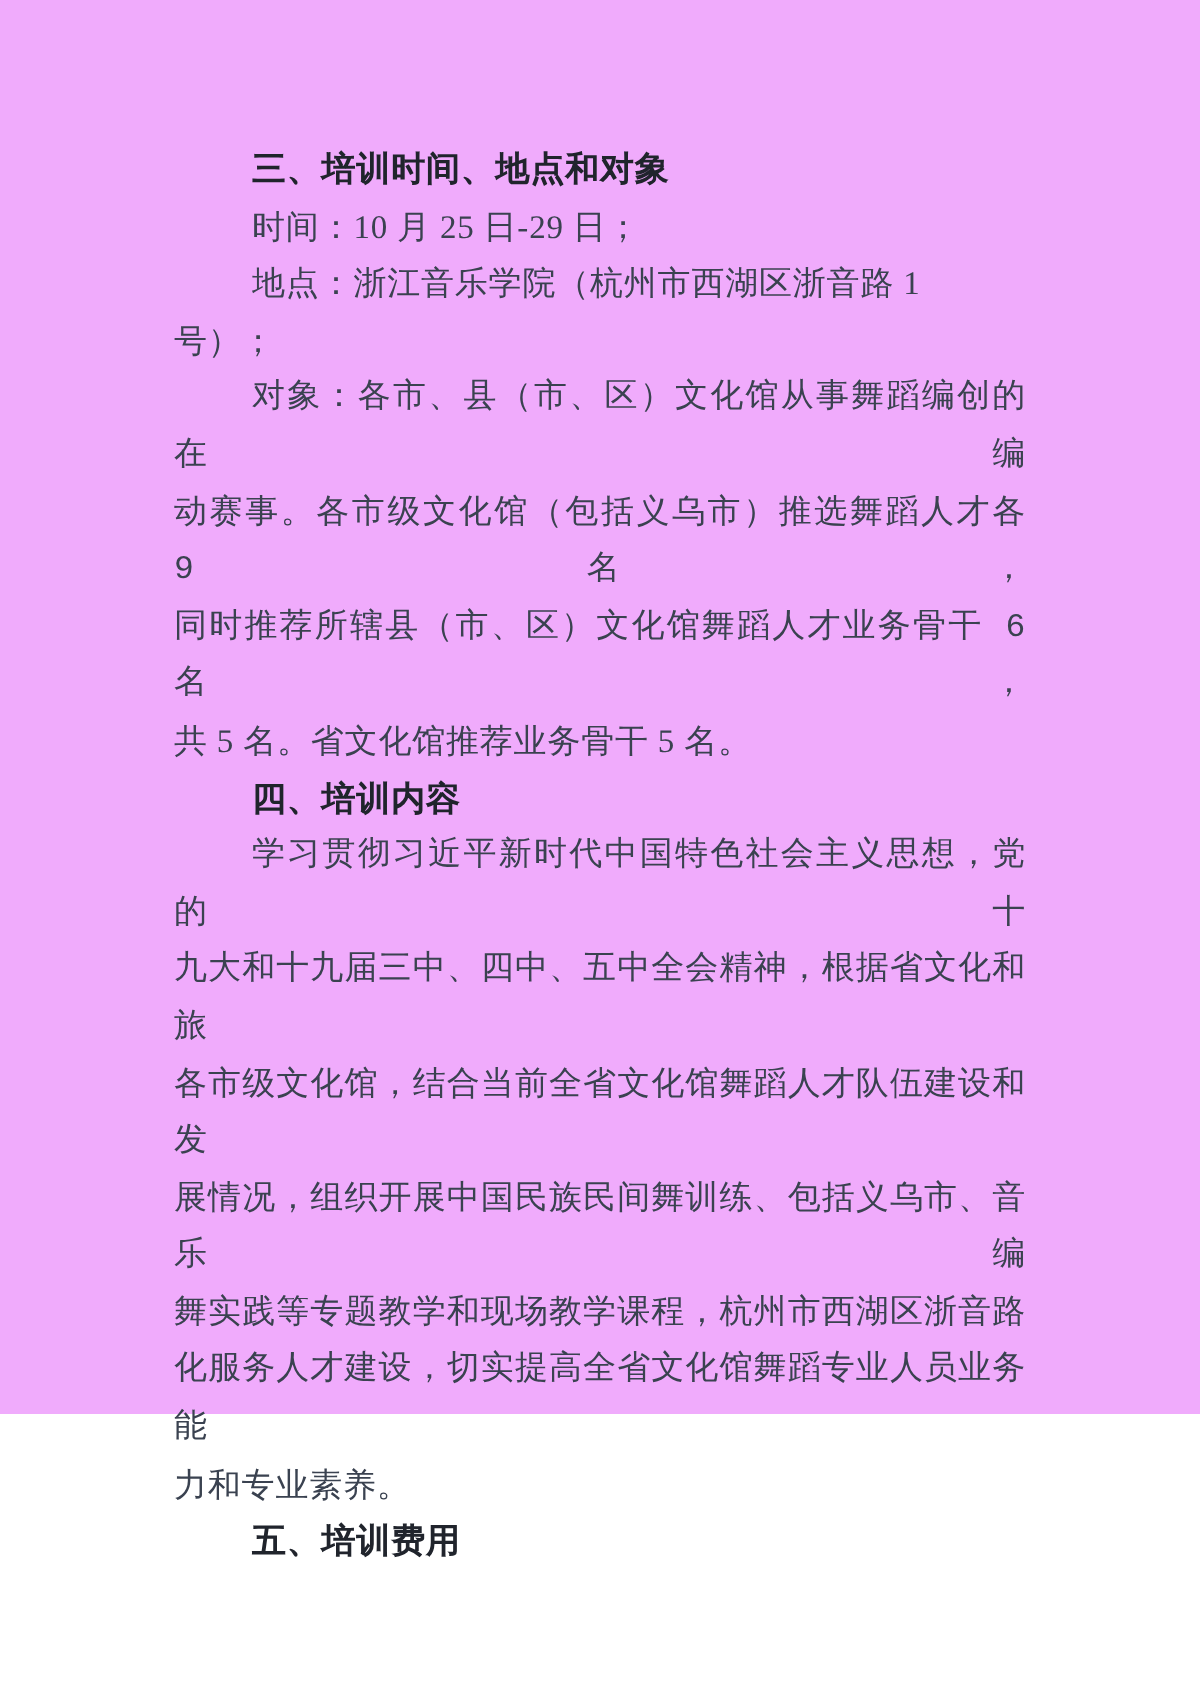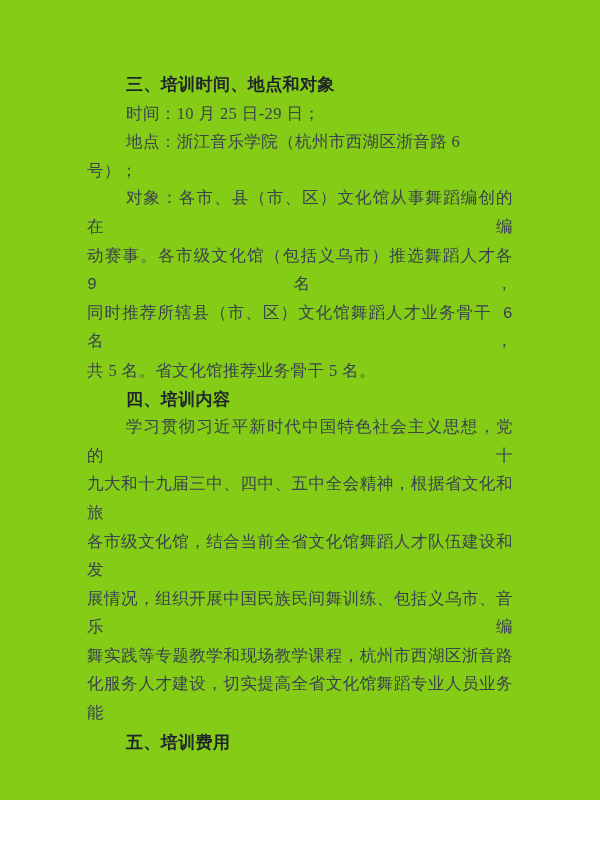--- a/index.html
+++ b/index.html
@@ -12,22 +12,22 @@
     background: #ffffff;
     position: relative;
     overflow: hidden;
     font-family: "Liberation Serif", "DejaVu Serif", serif;
   }
   .doc-page {
     position: absolute;
     left: 0;
     top: 0;
     width: 600px;
-    height: 800px;
-    background: #84cc16;
+    height: 707px;
+    background: #f0abfc;
   }
   .doc-body {
     position: absolute;
     left: 87px;
     top: 71px;
     width: 426px;
     color: #3a4250;
     font-size: 16.5px;
     line-height: 28.6px;
     letter-spacing: 0.4px;
@@ -53,27 +53,28 @@
     font-family: Liberation Mono, monospace;
   }
 </style>
 </head>
 <body style="background: rgb(255, 255, 255);">
 
 <div class="doc-page">
   <div class="doc-body" style="color: rgb(58, 66, 80);">
       <div class="heading" style="color: rgb(32, 36, 44);">三、培训时间、地点和对象</div>
       <div class="line indent">时间：10 月 25 日-29 日；</div>
-      <div class="line indent">地点：浙江音乐学院（杭州市西湖区浙音路 6 号）；</div>
+      <div class="line indent">地点：浙江音乐学院（杭州市西湖区浙音路 1 号）；</div>
       <div class="line indent fill">对象：各市、县（市、区）文化馆从事舞蹈编创的在编</div>
       <div class="line fill">动赛事。各市级文化馆（包括义乌市）推选舞蹈人才各 9 名，</div>
       <div class="line fill">同时推荐所辖县（市、区）文化馆舞蹈人才业务骨干 6 名，</div>
       <div class="line">共 5 名。省文化馆推荐业务骨干 5 名。</div>
       <div class="heading" style="color: rgb(32, 36, 44);">四、培训内容</div>
       <div class="line indent fill">学习贯彻习近平新时代中国特色社会主义思想，党的十</div>
       <div class="line fill">九大和十九届三中、四中、五中全会精神，根据省文化和旅</div>
       <div class="line fill">各市级文化馆，结合当前全省文化馆舞蹈人才队伍建设和发</div>
       <div class="line fill">展情况，组织开展中国民族民间舞训练、包括义乌市、音乐编</div>
       <div class="line fill">舞实践等专题教学和现场教学课程，杭州市西湖区浙音路</div>
       <div class="line fill">化服务人才建设，切实提高全省文化馆舞蹈专业人员业务能</div>
+      <div class="line">力和专业素养。</div>
       <div class="heading" style="color: rgb(32, 36, 44);">五、培训费用</div>
     </div>
 </div>
 
 </body></html>

